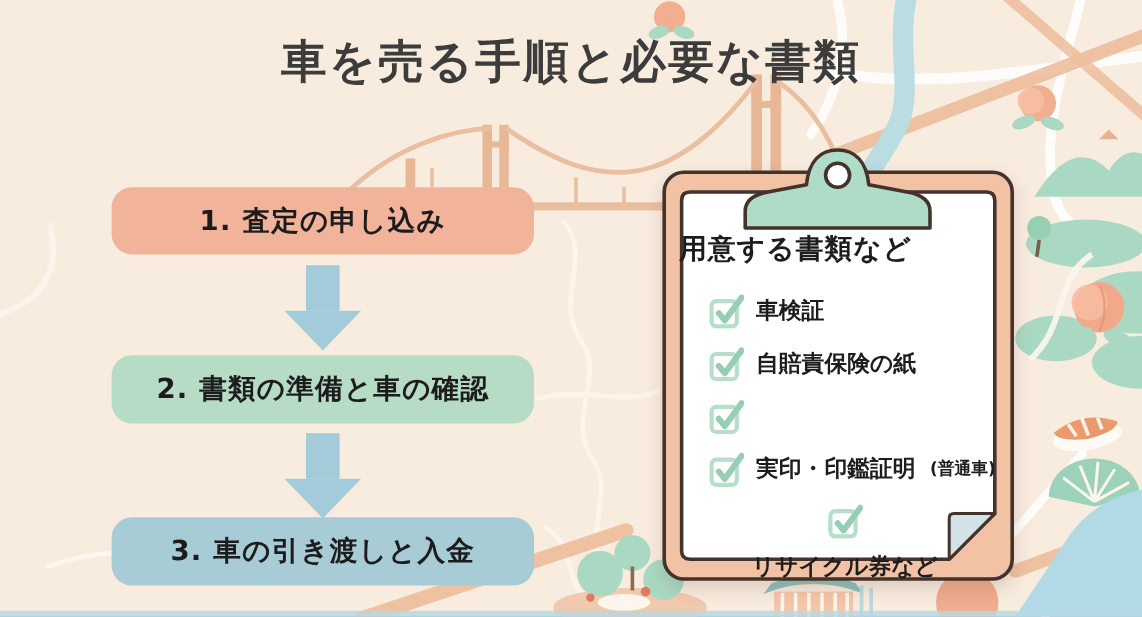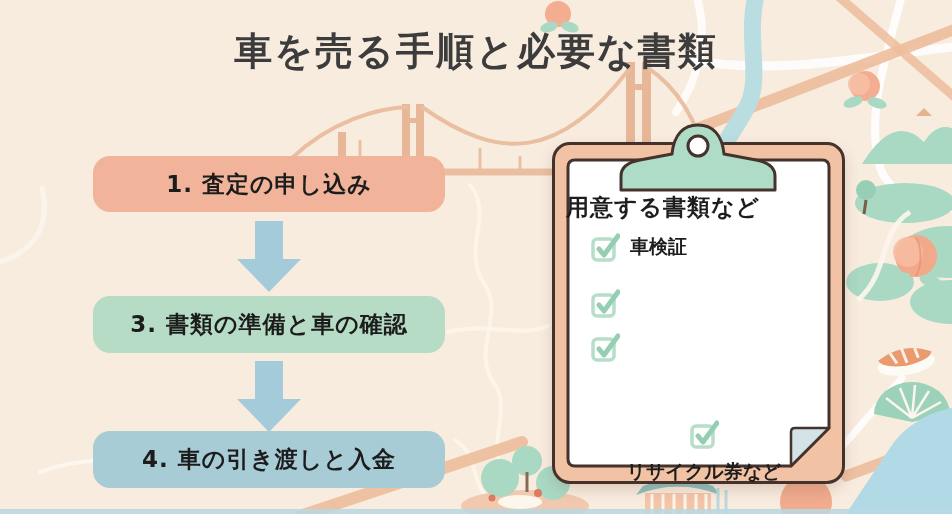--- a/index.html
+++ b/index.html
@@ -47,21 +47,21 @@
   .paper{position:absolute;left:14px;top:38px;width:265px;height:310px;}
   .paper-title{
     position:absolute;left:14px;top:72px;width:265px;
     text-align:left;font-size:23px;font-weight:800;color:#1d1d1d;
     letter-spacing:1px;margin:0;
   }
   .check-row{
     position:absolute;left:38px;height:30px;width:228px;
     display:flex;align-items:center;gap:10px;
   }
-  .row-0{top:112px;} .row-1{top:168px;} .row-2{top:212px;}
+  .row-0{top:124px;} .row-1{top:168px;} .row-2{top:212px;}
   .row-3{top:256px;} .row-4{top:299px;flex-direction:column;}
   .check-row .cb{flex:0 0 auto;display:block;}
   .check-label{font-size:19px;font-weight:800;color:#1d1d1d;white-space:nowrap;}
   .check-note{font-size:14px;font-weight:800;color:#1d1d1d;margin-left:2px;white-space:nowrap;}
 </style>
 </head>
 <body>
 
 <div class="stage">
 
@@ -185,28 +185,28 @@
 
   <div class="steps">
     <div class="step-box step-1">
       <span>1. 査定の申し込み</span>
     </div>
     <div class="arrow arrow-1">
       <div class="shaft"></div>
       <div class="head"></div>
     </div>
     <div class="step-box step-2">
-      <span>3. 書類の準備と車の確認</span>
+      <span>2. 書類の準備と車の確認</span>
     </div>
     <div class="arrow arrow-2">
       <div class="shaft"></div>
       <div class="head"></div>
     </div>
     <div class="step-box step-3">
-      <span>4. 車の引き渡しと入金</span>
+      <span>3. 車の引き渡しと入金</span>
     </div>
   </div>
 
   <div class="clipboard">
     <div class="clip-frame"></div>
 
     <svg class="paper" width="265" height="310" viewBox="0 0 265 310" aria-hidden="true">
       <path d="M9,2 H256 Q263,2 263,9 V270 L225,308 H9 Q2,308 2,301 V9 Q2,2 9,2 Z" fill="#ffffff" stroke="#44332c" stroke-width="3"></path>
       <path d="M263,270 L225,308 L225,274 Q225,270 229,270 Z" fill="#d2e2e7" stroke="#44332c" stroke-width="2.5" stroke-linejoin="round"></path>
     </svg>
@@ -224,29 +224,38 @@
         <path d="M9,17 L14,23 L28,4" fill="none" stroke="#96ceb4" stroke-width="5" stroke-linecap="round" stroke-linejoin="round"></path>
       </svg>
       <span class="check-label">車検証</span>
       <span class="check-note"></span>
     </div>
     <div class="check-row row-1">
       <svg class="cb" width="30" height="30" viewBox="0 0 30 30" aria-hidden="true">
         <rect x="3" y="7" width="21" height="21" rx="4" fill="#ffffff" stroke="#b7dec9" stroke-width="3.5"></rect>
         <path d="M9,17 L14,23 L28,4" fill="none" stroke="#96ceb4" stroke-width="5" stroke-linecap="round" stroke-linejoin="round"></path>
       </svg>
+      <span class="check-label">自賠責保険の紙</span>
       <span class="check-note"></span>
     </div>
     <div class="check-row row-2">
       <svg class="cb" width="30" height="30" viewBox="0 0 30 30" aria-hidden="true">
         <rect x="3" y="7" width="21" height="21" rx="4" fill="#ffffff" stroke="#b7dec9" stroke-width="3.5"></rect>
         <path d="M9,17 L14,23 L28,4" fill="none" stroke="#96ceb4" stroke-width="5" stroke-linecap="round" stroke-linejoin="round"></path>
       </svg>
       <span class="check-note"></span>
     </div>
+    <div class="check-row row-3">
+      <svg class="cb" width="30" height="30" viewBox="0 0 30 30" aria-hidden="true">
+        <rect x="3" y="7" width="21" height="21" rx="4" fill="#ffffff" stroke="#b7dec9" stroke-width="3.5"></rect>
+        <path d="M9,17 L14,23 L28,4" fill="none" stroke="#96ceb4" stroke-width="5" stroke-linecap="round" stroke-linejoin="round"></path>
+      </svg>
+      <span class="check-label">実印・印鑑証明</span>
+      <span class="check-note">(普通車)</span>
+    </div>
     <div class="check-row row-4">
       <svg class="cb" width="30" height="30" viewBox="0 0 30 30" aria-hidden="true">
         <rect x="3" y="7" width="21" height="21" rx="4" fill="#ffffff" stroke="#b7dec9" stroke-width="3.5"></rect>
         <path d="M9,17 L14,23 L28,4" fill="none" stroke="#96ceb4" stroke-width="5" stroke-linecap="round" stroke-linejoin="round"></path>
       </svg>
       <span class="check-label">リサイクル券など</span>
       <span class="check-note"></span>
     </div>
   </div>
 

